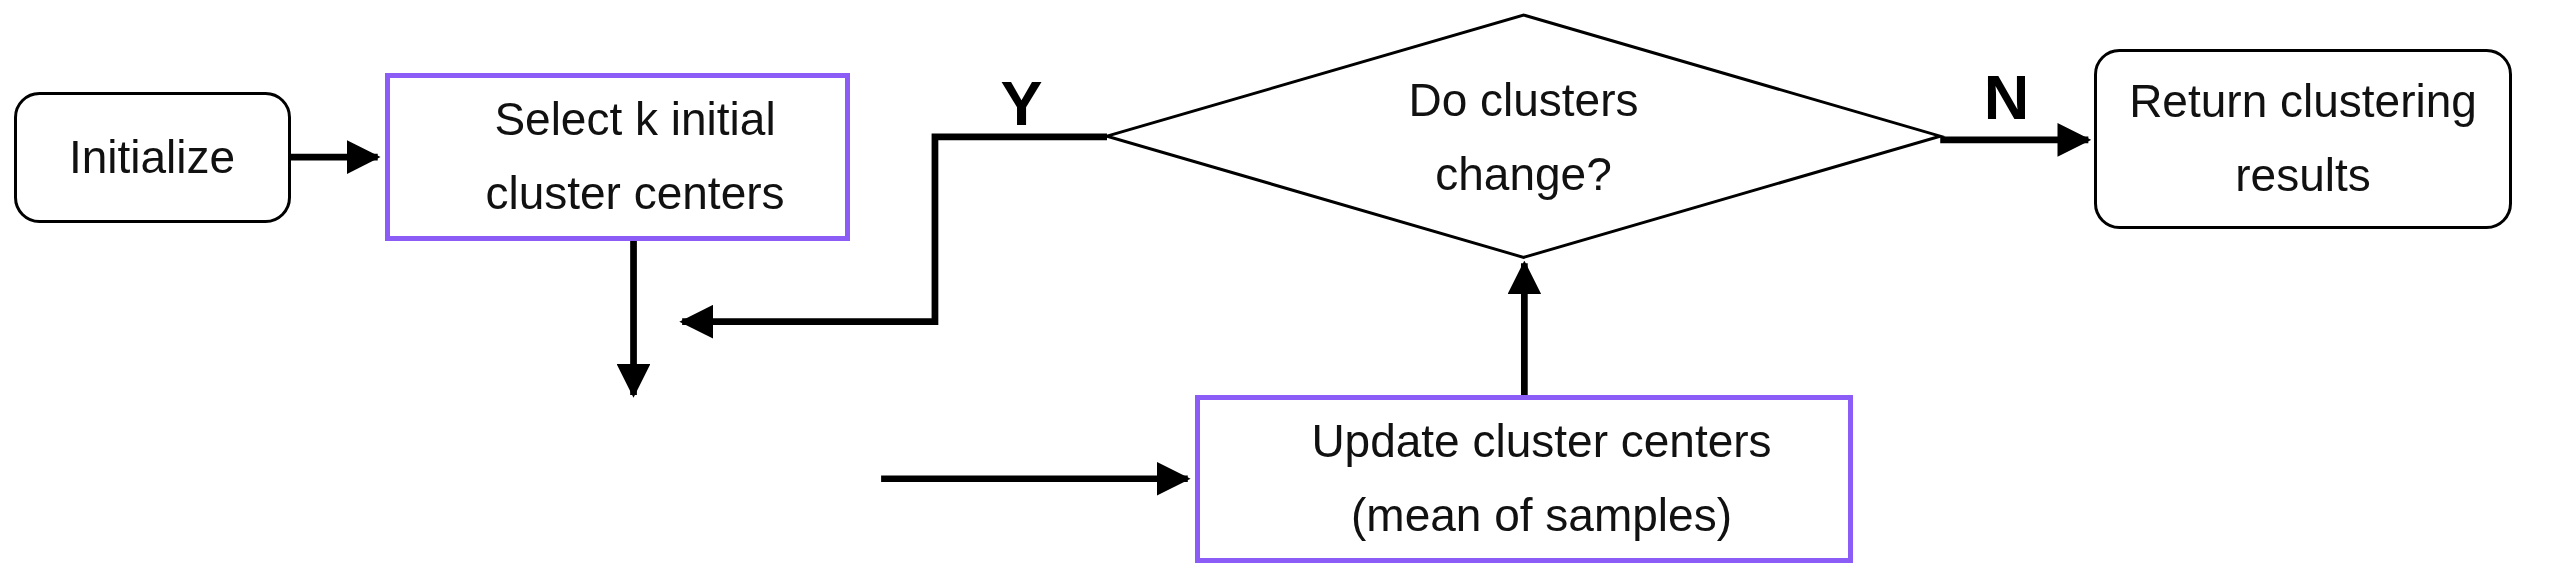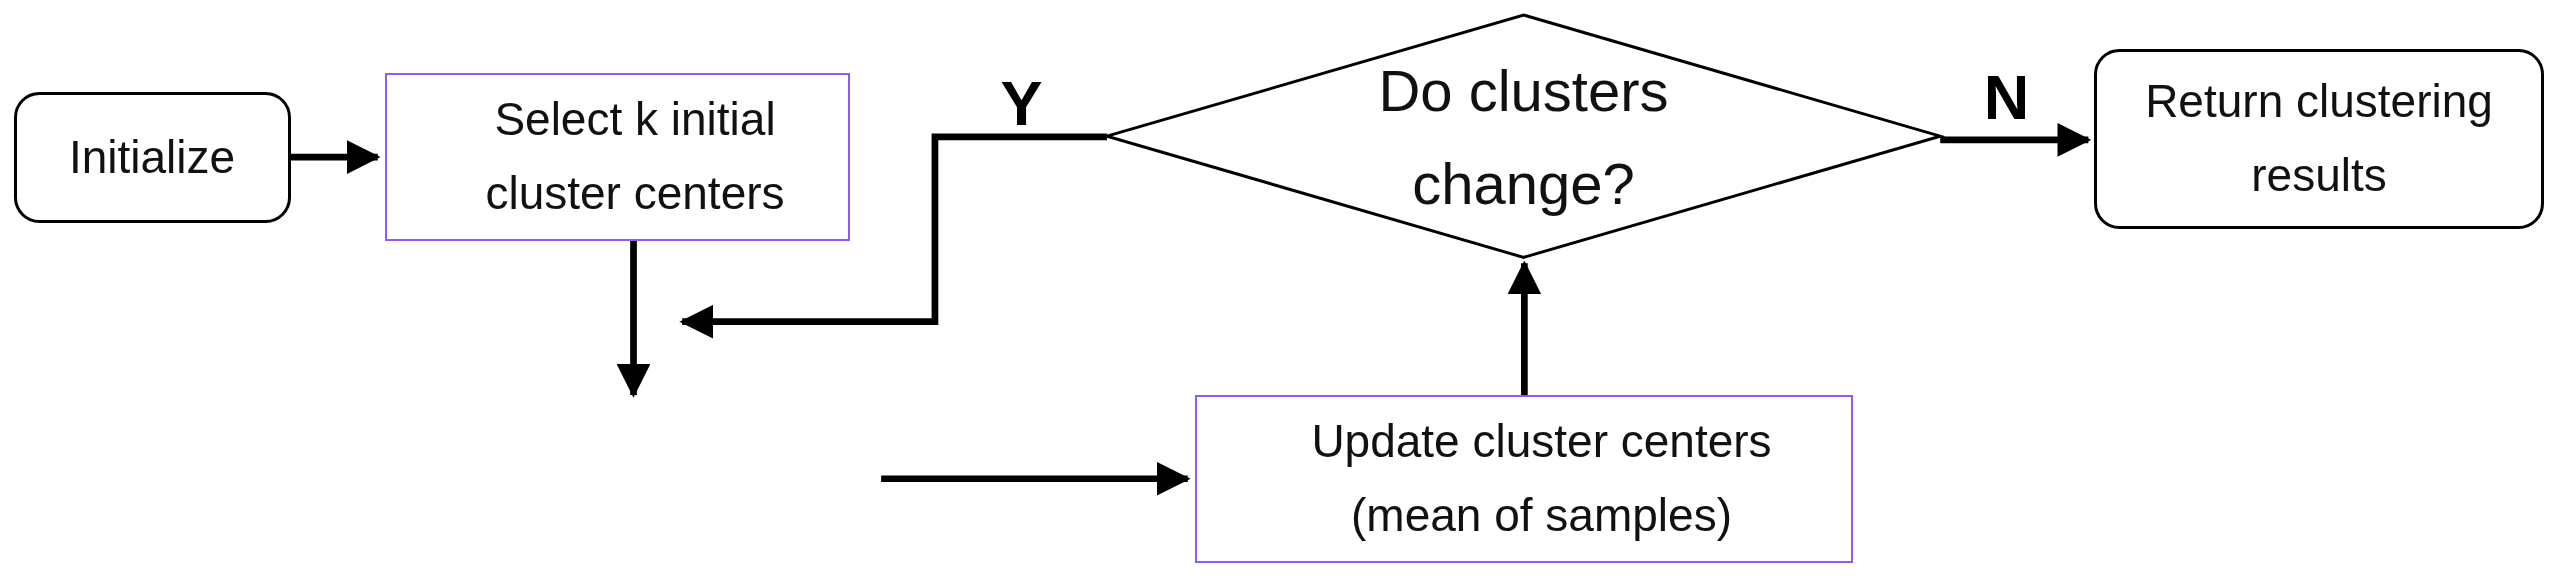--- a/index.html
+++ b/index.html
@@ -30,54 +30,54 @@
     justify-content: center;
     text-align: center;
     background: #ffffff;
     box-sizing: border-box;
     font-size: 46px;
     line-height: 1.6;
     white-space: pre-line;
     color: #111111;
   }
   .rect-node {
-    border: 2px solid #8b5cf6;
+    border: 5px solid #8b5cf6;
     padding-left: 35px;
   }
   .rounded-node {
     border: 3.7px solid #000000;
     border-radius: 25.4px;
   }
   .diamond-label {
     position: absolute;
     display: flex;
     align-items: center;
     justify-content: center;
     text-align: center;
-    font-size: 58px;
+    font-size: 46px;
     line-height: 1.6;
     white-space: pre-line;
     background: transparent;
     color: #111111;
   }
   .branch-label {
     position: absolute;
     display: flex;
     align-items: center;
     justify-content: center;
     font-weight: bold;
     font-size: 63px;
     color: #000000;
   }
   
   #node-initialize { left: 13.5px;   top: 92px; width: 277px; height: 131px; }
   #node-select     { left: 385px;  top: 73px;  width: 465px; height: 168px; }
   #node-assign     { left: 387px;  top: 402px; width: 494px; height: 166px; }
   #node-update     { left: 1195px; top: 395px; width: 658px; height: 168px; }
-  #node-return     { left: 2094px; top: 49px;  width: 450px; height: 180px; }
+  #node-return     { left: 2094px; top: 49px;  width: 418px; height: 180px; }
   #label-decision  { left: 1299px; top: 55px;  width: 449px; height: 165px; }
   #label-yes       { left: 984px; top: 64px;  width: 75px; height: 78px; }
   #label-no        { left: 1969px; top: 58px;  width: 75px; height: 78px; }
 </style>
 </head>
 <body>
 
 <div id="canvas">
 
   <svg id="edges" viewBox="0 0 3444 786" xmlns="http://www.w3.org/2000/svg">

